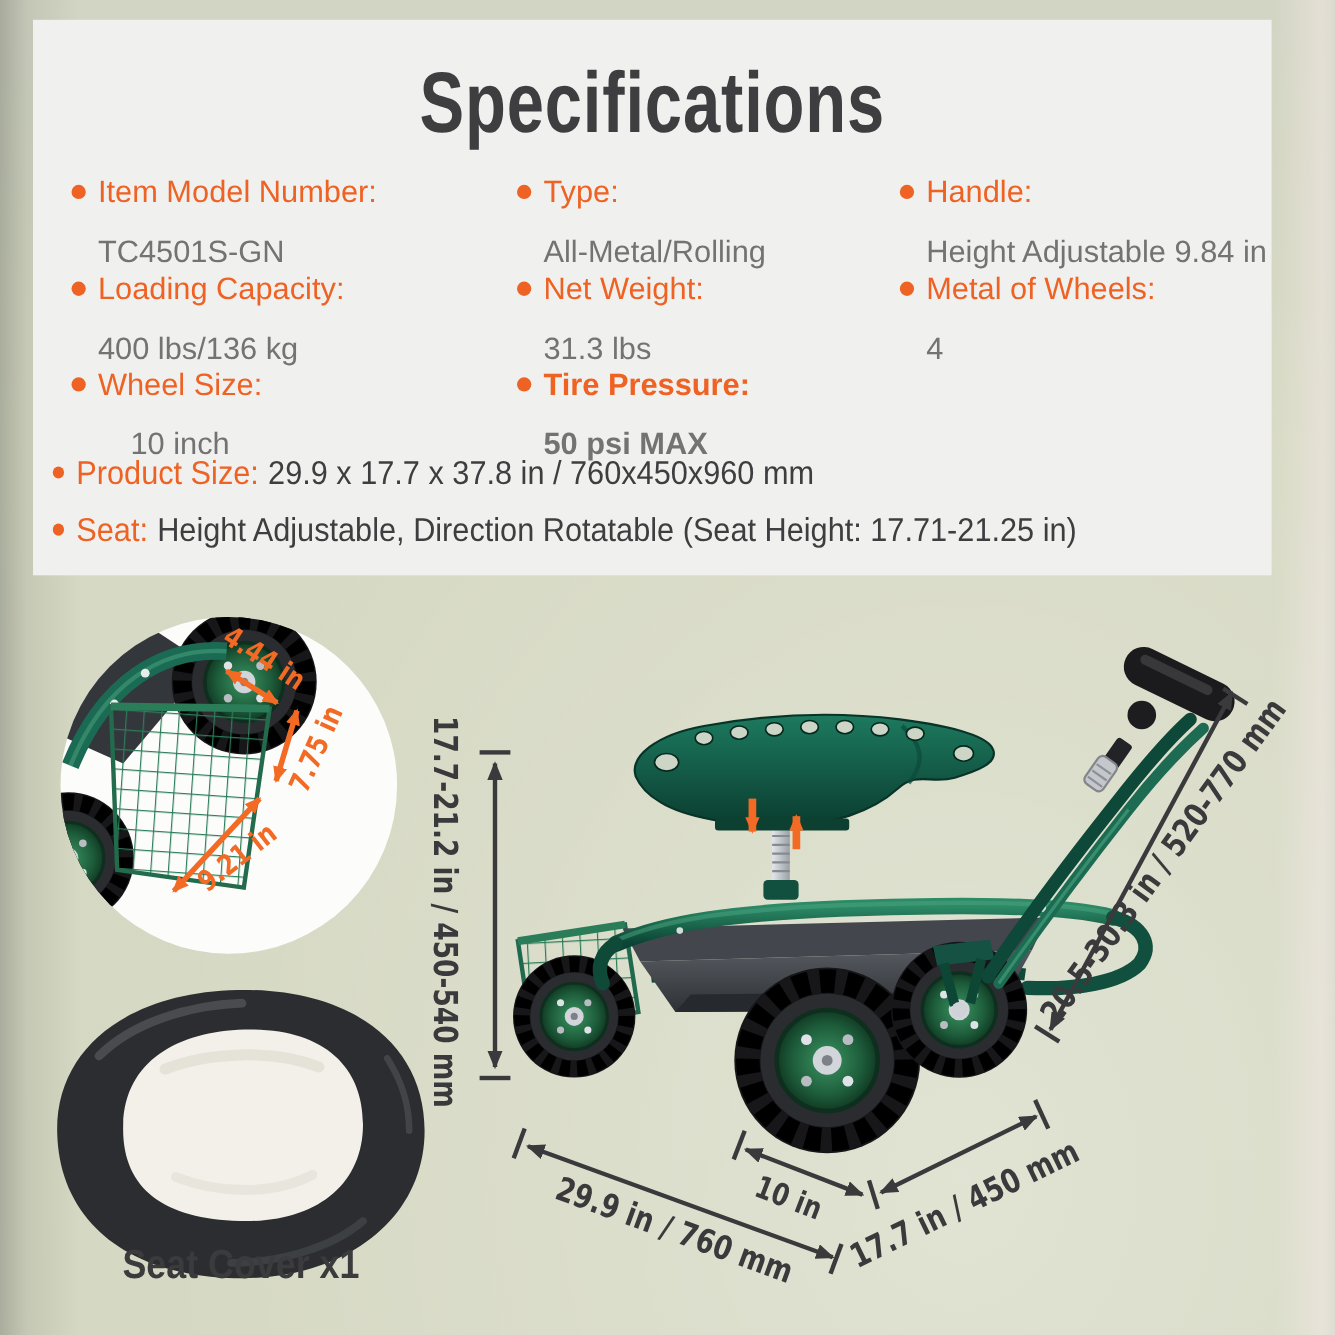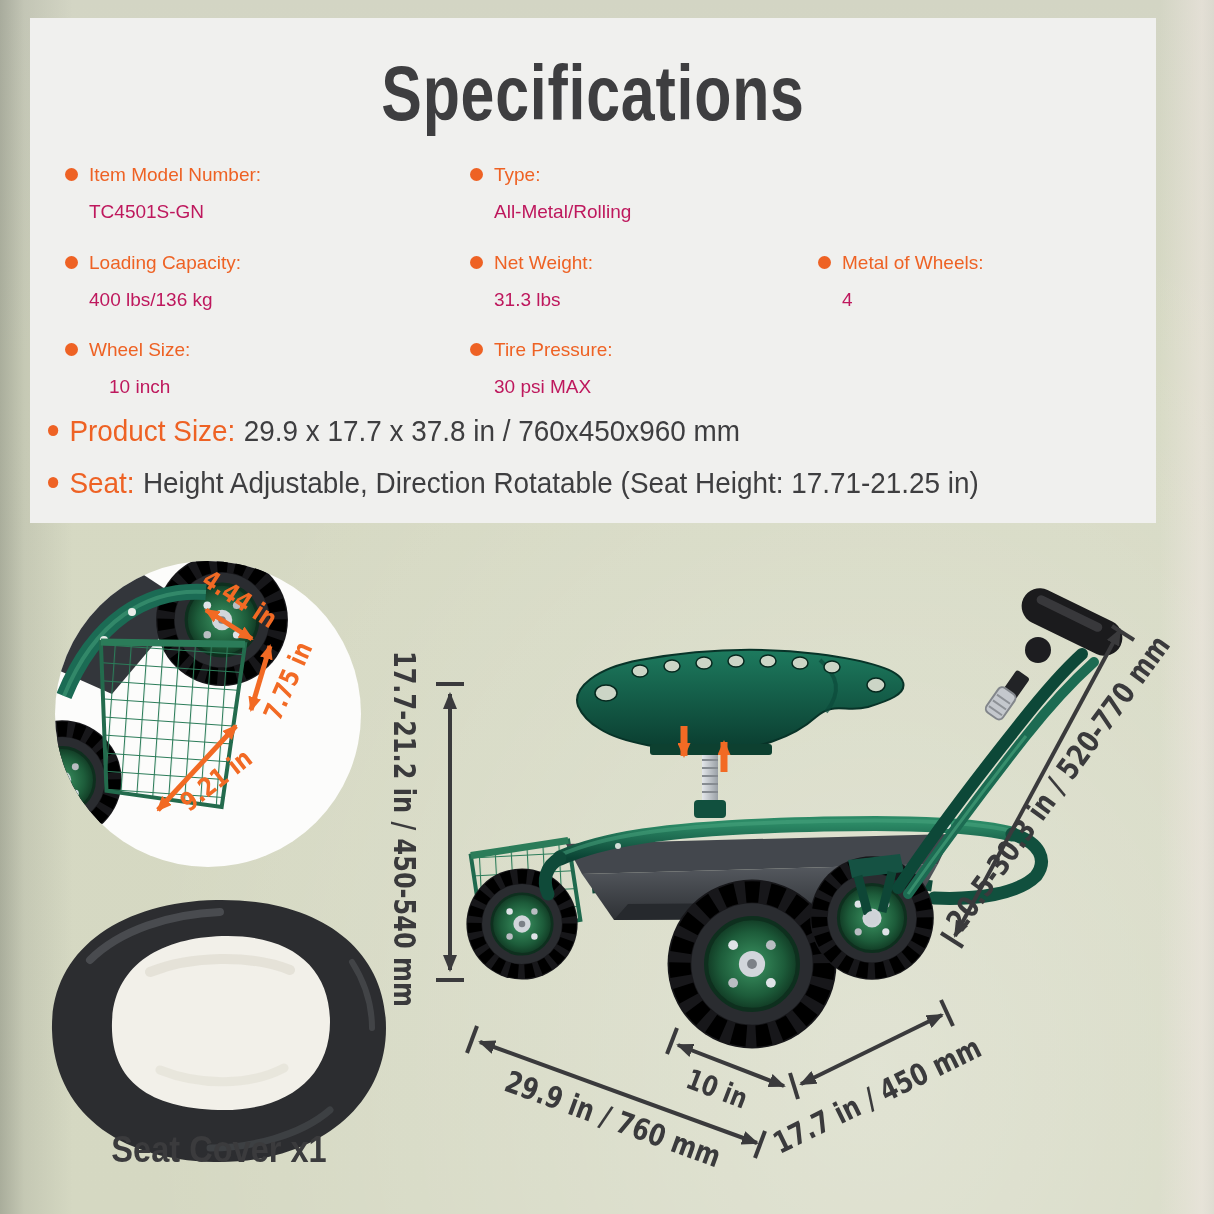--- a/index.html
+++ b/index.html
@@ -12,23 +12,23 @@
       radial-gradient(ellipse at 72% 88%, rgba(255,255,255,0.28), rgba(255,255,255,0) 60%),
       linear-gradient(180deg, #d3d5c4 0%, #d6d9c3 30%, #d5d8c2 100%);
   }
   
   .panel{position:absolute; left:30px; top:18px; width:1126px; height:505px; background:#f0f0ee;}
   .title{
     position:absolute; left:0; top:30px; width:100%; text-align:center;
     font-size:78px; font-weight:700; color:#3e3e40; letter-spacing:1px;
     transform:scaleX(0.78);
   }
-  .cell{position:absolute; padding-left:24px; font-size:19px; line-height:34px;}
+  .cell{position:absolute; padding-left:24px; font-size:28px; line-height:34px;}
   .cell .lbl{color:#ee6224;}
-  .cell .val{color:#be185d; margin-top:3px;}
+  .cell .val{color:#737373; margin-top:20px;}
   .bullet{
     position:absolute; left:0; top:10px; width:13px; height:13px; border-radius:50%;
     background:#ee6224; display:block;
   }
   .fullrow{
     position:absolute; left:18px; white-space:nowrap; font-size:30px; line-height:34px;
     transform:scaleX(0.93); transform-origin:left center;
   }
   .fullrow .bullet2{
     display:inline-block; width:11px; height:11px; border-radius:50%;
@@ -75,26 +75,31 @@
     <div class="cell" style="left:440px; top:140px;">
       <span class="bullet"></span>
       <div class="lbl">Type:</div>
       <div class="val">All-Metal/Rolling</div>
     </div>
     <div class="cell" style="left:440px; top:228px;">
       <span class="bullet"></span>
       <div class="lbl">Net Weight:</div>
       <div class="val">31.3 lbs</div>
     </div>
-    <div class="cell" style="left:440px; top:315px;">
+    <div class="cell" style="left:440px; top:315px;font-weight:bold;">
       <span class="bullet"></span>
       <div class="lbl">Tire Pressure:</div>
-      <div class="val">30 psi MAX</div>
-    </div>
-
+      <div class="val">50 psi MAX</div>
+    </div>
+
+    <div class="cell" style="left:788px; top:140px;">
+      <span class="bullet"></span>
+      <div class="lbl">Handle:</div>
+      <div class="val">Height Adjustable 9.84 in</div>
+    </div>
     <div class="cell" style="left:788px; top:228px;">
       <span class="bullet"></span>
       <div class="lbl">Metal of Wheels:</div>
       <div class="val">4</div>
     </div>
 
     <div class="fullrow" style="top:396px;">
       <span class="bullet2"></span><span class="lbl">Product Size:</span><span class="val">29.9 x 17.7 x 37.8 in / 760x450x960 mm</span>
     </div>
     <div class="fullrow" style="top:448px;">

